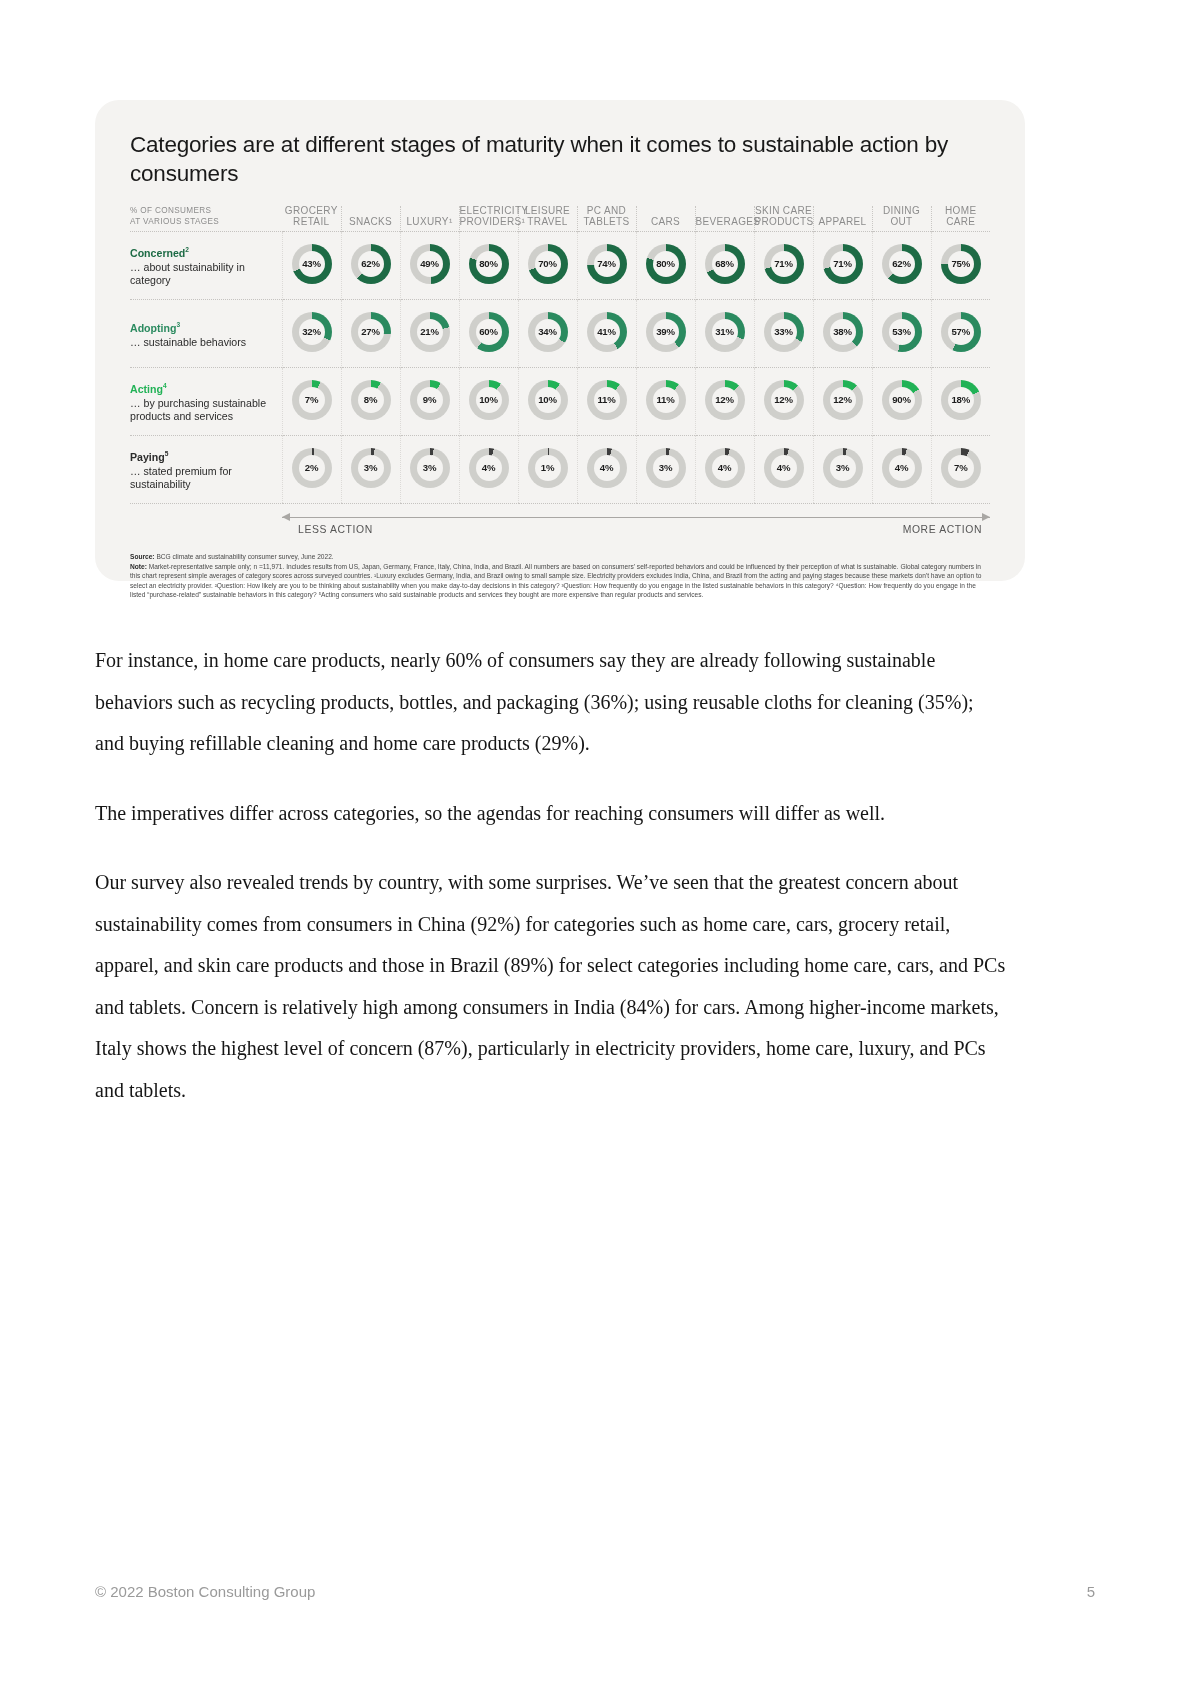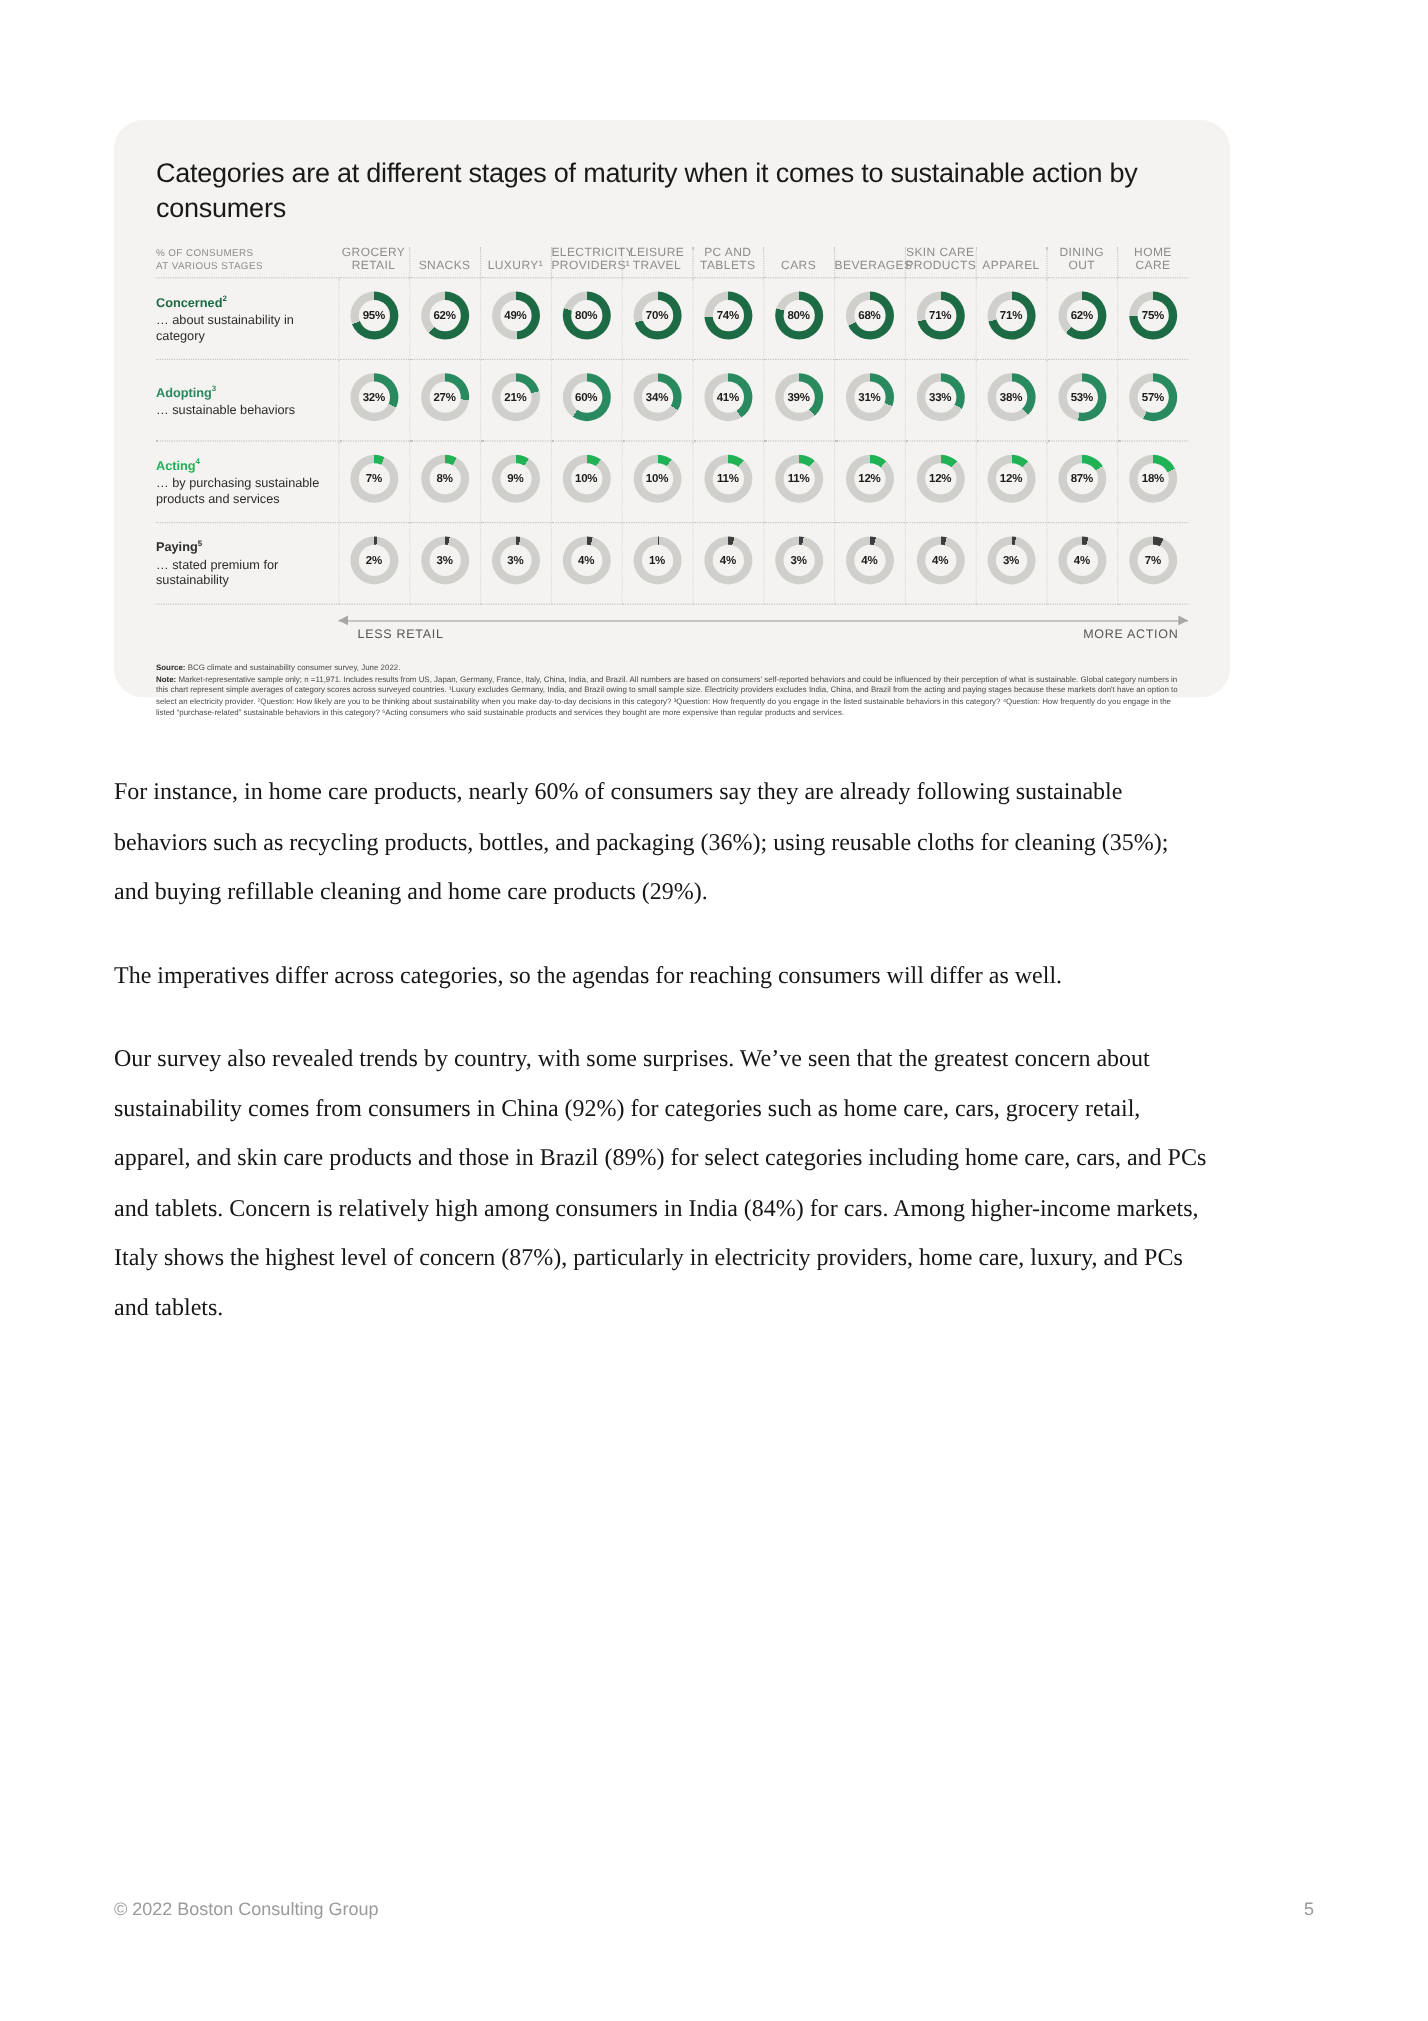--- a/index.html
+++ b/index.html
@@ -270,21 +270,21 @@
             </th>
           </tr>
       </thead>
       <tbody id="matrix-body">
           <tr class="datarow">
             <td class="rowlabel">
               <div class="stage-name" style="color: rgb(29, 107, 69);">Concerned<sup>2</sup></div>
               <div class="stage-desc">… about sustainability in category</div>
             </td>
             <td><div class="donut" style="background: conic-gradient(rgb(29, 107, 69) 0deg, rgb(29, 107, 69) 248.4deg, rgb(207, 207, 203) 248.4deg, rgb(207, 207, 203) 360deg);"><div class="hole">
-                  <span class="val">95%</span>
+                  <span class="val">43%</span>
                 </div></div></td>
             <td><div class="donut" style="background: conic-gradient(rgb(29, 107, 69) 0deg, rgb(29, 107, 69) 223.2deg, rgb(207, 207, 203) 223.2deg, rgb(207, 207, 203) 360deg);"><div class="hole">
                   <span class="val">62%</span>
                 </div></div></td>
             <td><div class="donut" style="background: conic-gradient(rgb(29, 107, 69) 0deg, rgb(29, 107, 69) 176.4deg, rgb(207, 207, 203) 176.4deg, rgb(207, 207, 203) 360deg);"><div class="hole">
                   <span class="val">49%</span>
                 </div></div></td>
             <td><div class="donut" style="background: conic-gradient(rgb(29, 107, 69) 0deg, rgb(29, 107, 69) 288deg, rgb(207, 207, 203) 288deg, rgb(207, 207, 203) 360deg);"><div class="hole">
                   <span class="val">80%</span>
                 </div></div></td>
@@ -384,21 +384,21 @@
             <td><div class="donut" style="background: conic-gradient(rgb(33, 178, 86) 0deg, rgb(33, 178, 86) 43.2deg, rgb(207, 207, 203) 43.2deg, rgb(207, 207, 203) 360deg);"><div class="hole">
                   <span class="val">12%</span>
                 </div></div></td>
             <td><div class="donut" style="background: conic-gradient(rgb(33, 178, 86) 0deg, rgb(33, 178, 86) 43.2deg, rgb(207, 207, 203) 43.2deg, rgb(207, 207, 203) 360deg);"><div class="hole">
                   <span class="val">12%</span>
                 </div></div></td>
             <td><div class="donut" style="background: conic-gradient(rgb(33, 178, 86) 0deg, rgb(33, 178, 86) 43.2deg, rgb(207, 207, 203) 43.2deg, rgb(207, 207, 203) 360deg);"><div class="hole">
                   <span class="val">12%</span>
                 </div></div></td>
             <td><div class="donut" style="background: conic-gradient(rgb(33, 178, 86) 0deg, rgb(33, 178, 86) 57.6deg, rgb(207, 207, 203) 57.6deg, rgb(207, 207, 203) 360deg);"><div class="hole">
-                  <span class="val">87%</span>
+                  <span class="val">90%</span>
                 </div></div></td>
             <td><div class="donut" style="background: conic-gradient(rgb(33, 178, 86) 0deg, rgb(33, 178, 86) 64.8deg, rgb(207, 207, 203) 64.8deg, rgb(207, 207, 203) 360deg);"><div class="hole">
                   <span class="val">18%</span>
                 </div></div></td>
           </tr>
           <tr class="datarow last">
             <td class="rowlabel">
               <div class="stage-name" style="color: rgb(43, 43, 43);">Paying<sup>5</sup></div>
               <div class="stage-desc">… stated premium for sustainability</div>
             </td>
@@ -439,21 +439,21 @@
                   <span class="val">7%</span>
                 </div></div></td>
           </tr>
         </tbody>
     </table>
 
     <div class="axisrow">
       <div class="axisline"></div>
       <div class="arrow-l"></div>
       <div class="arrow-r"></div>
-      <div class="axis-label left">LESS RETAIL</div>
+      <div class="axis-label left">LESS ACTION</div>
       <div class="axis-label right">MORE ACTION</div>
     </div>
 
     <div class="foot">
       <p>
         <span class="lbl">Source:</span>
         <span>BCG climate and sustainability consumer survey, June 2022.</span>
       </p>
       <p>
         <span class="lbl">Note:</span>

